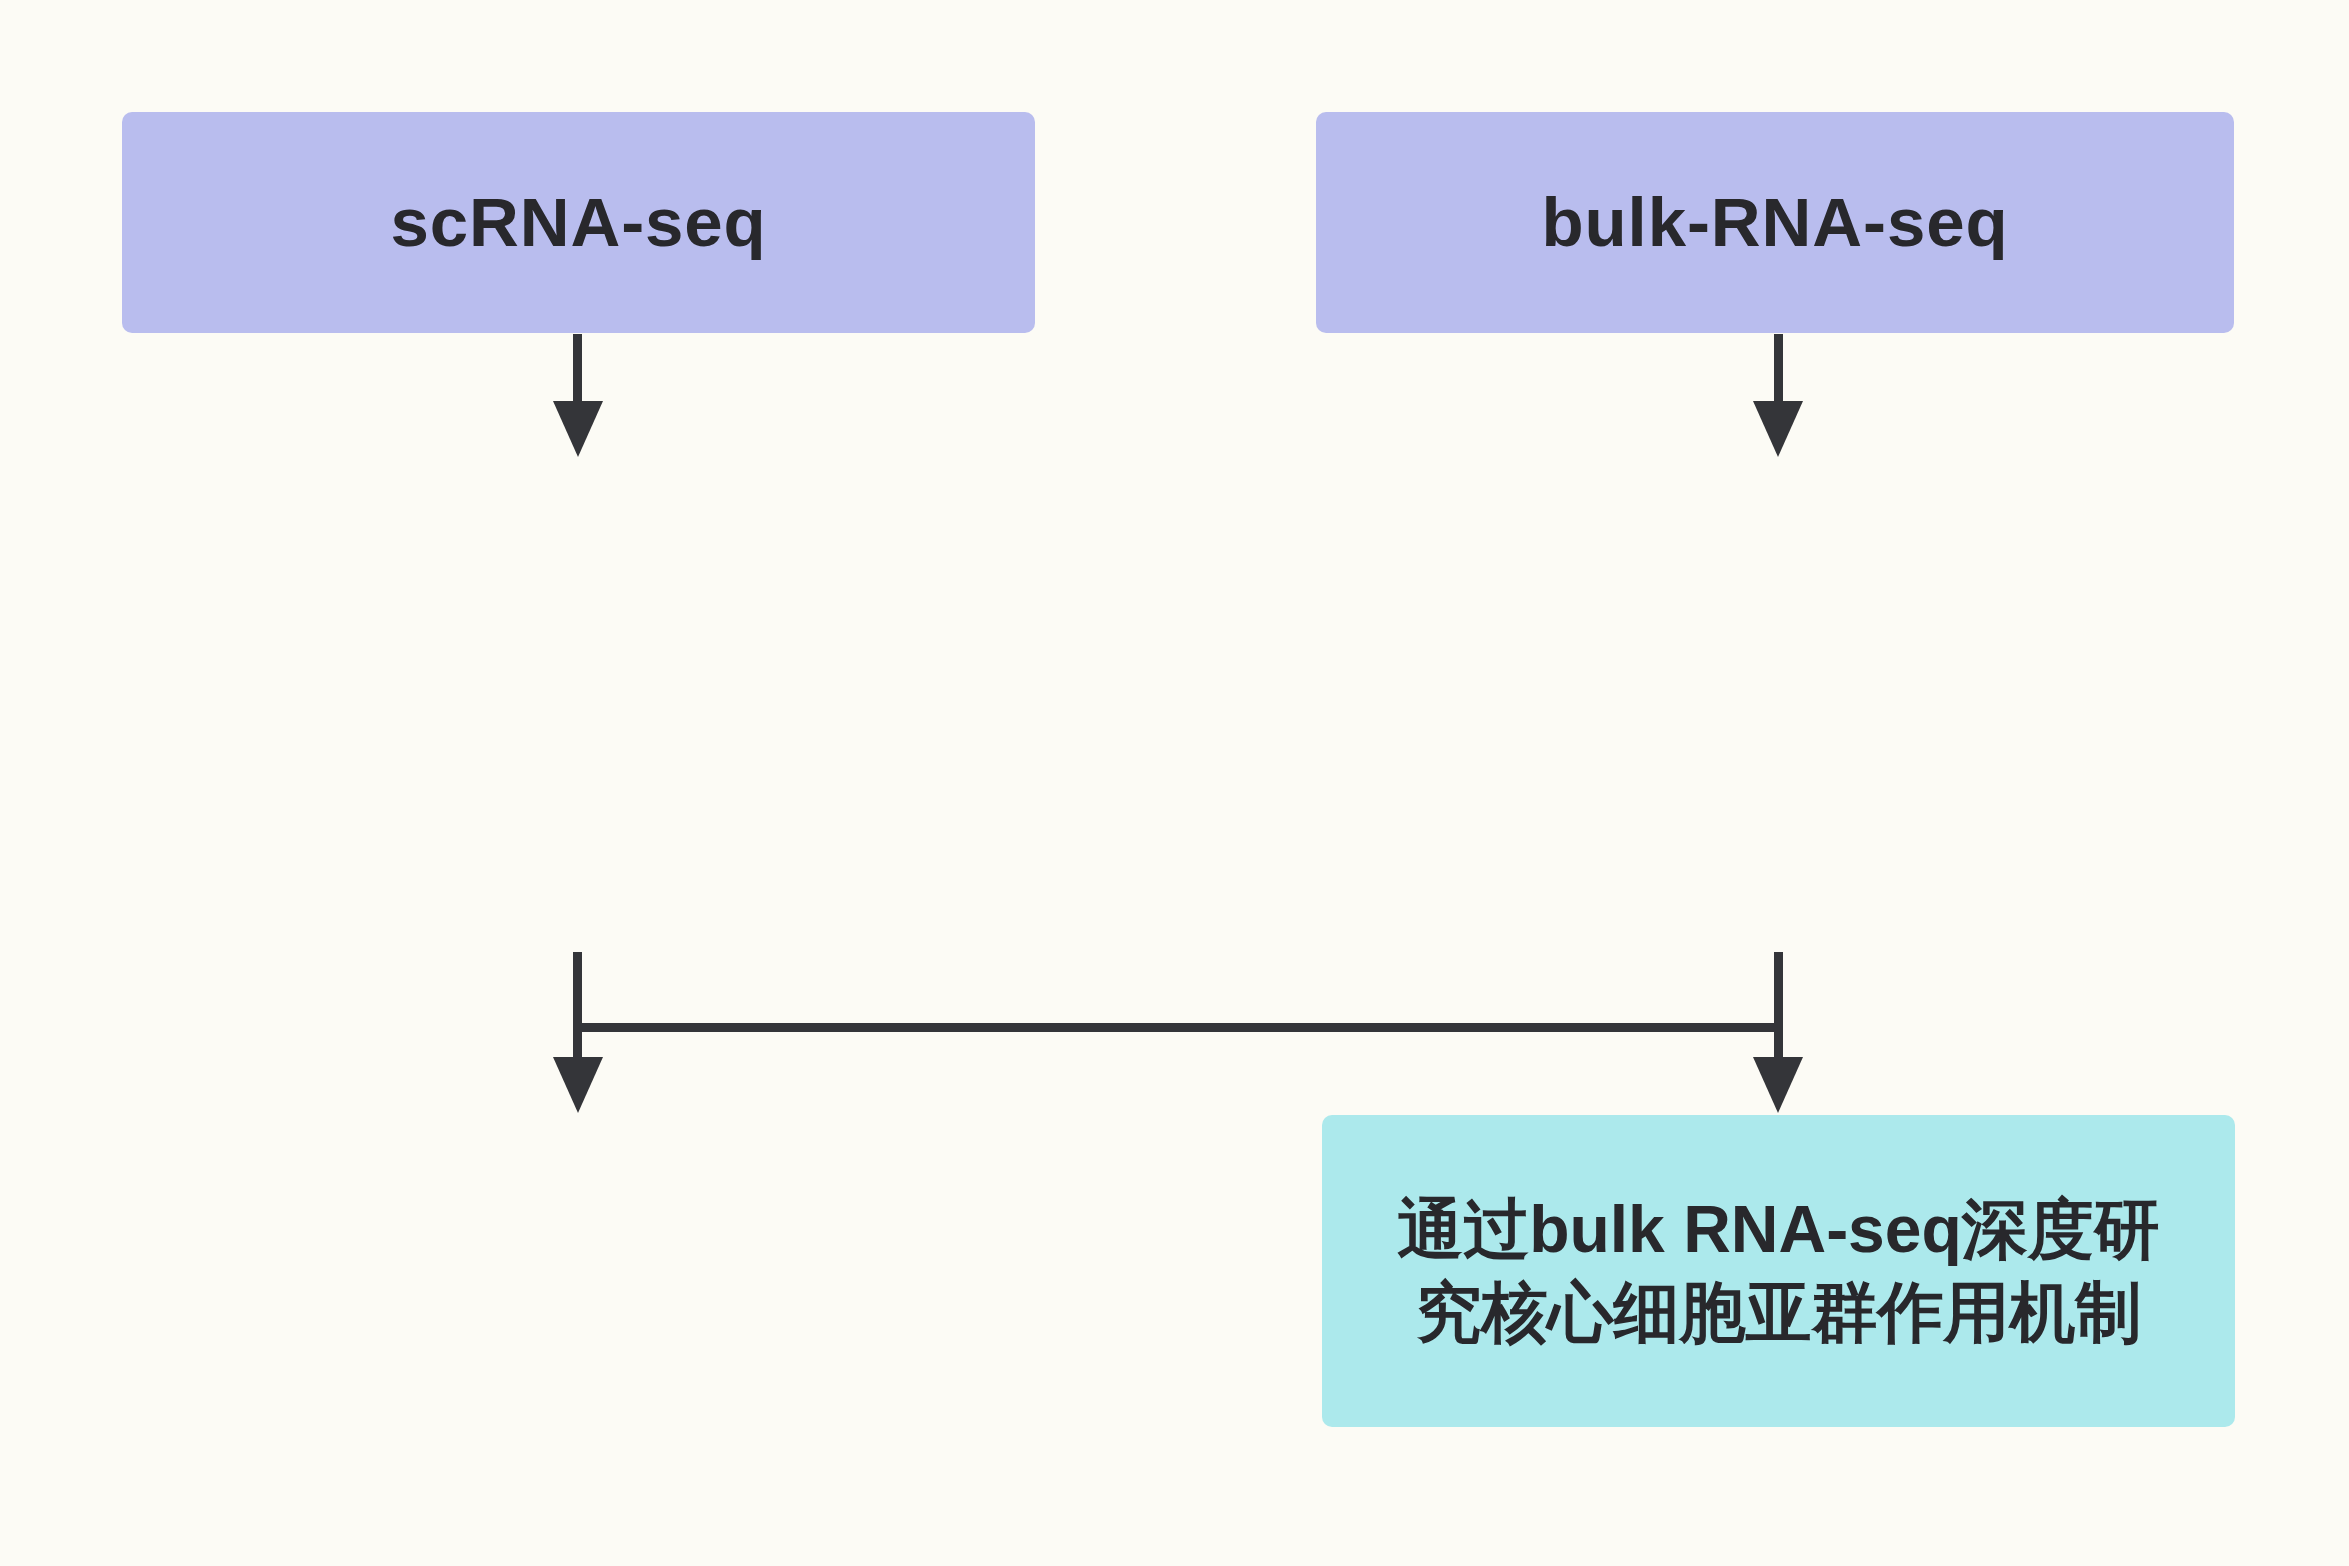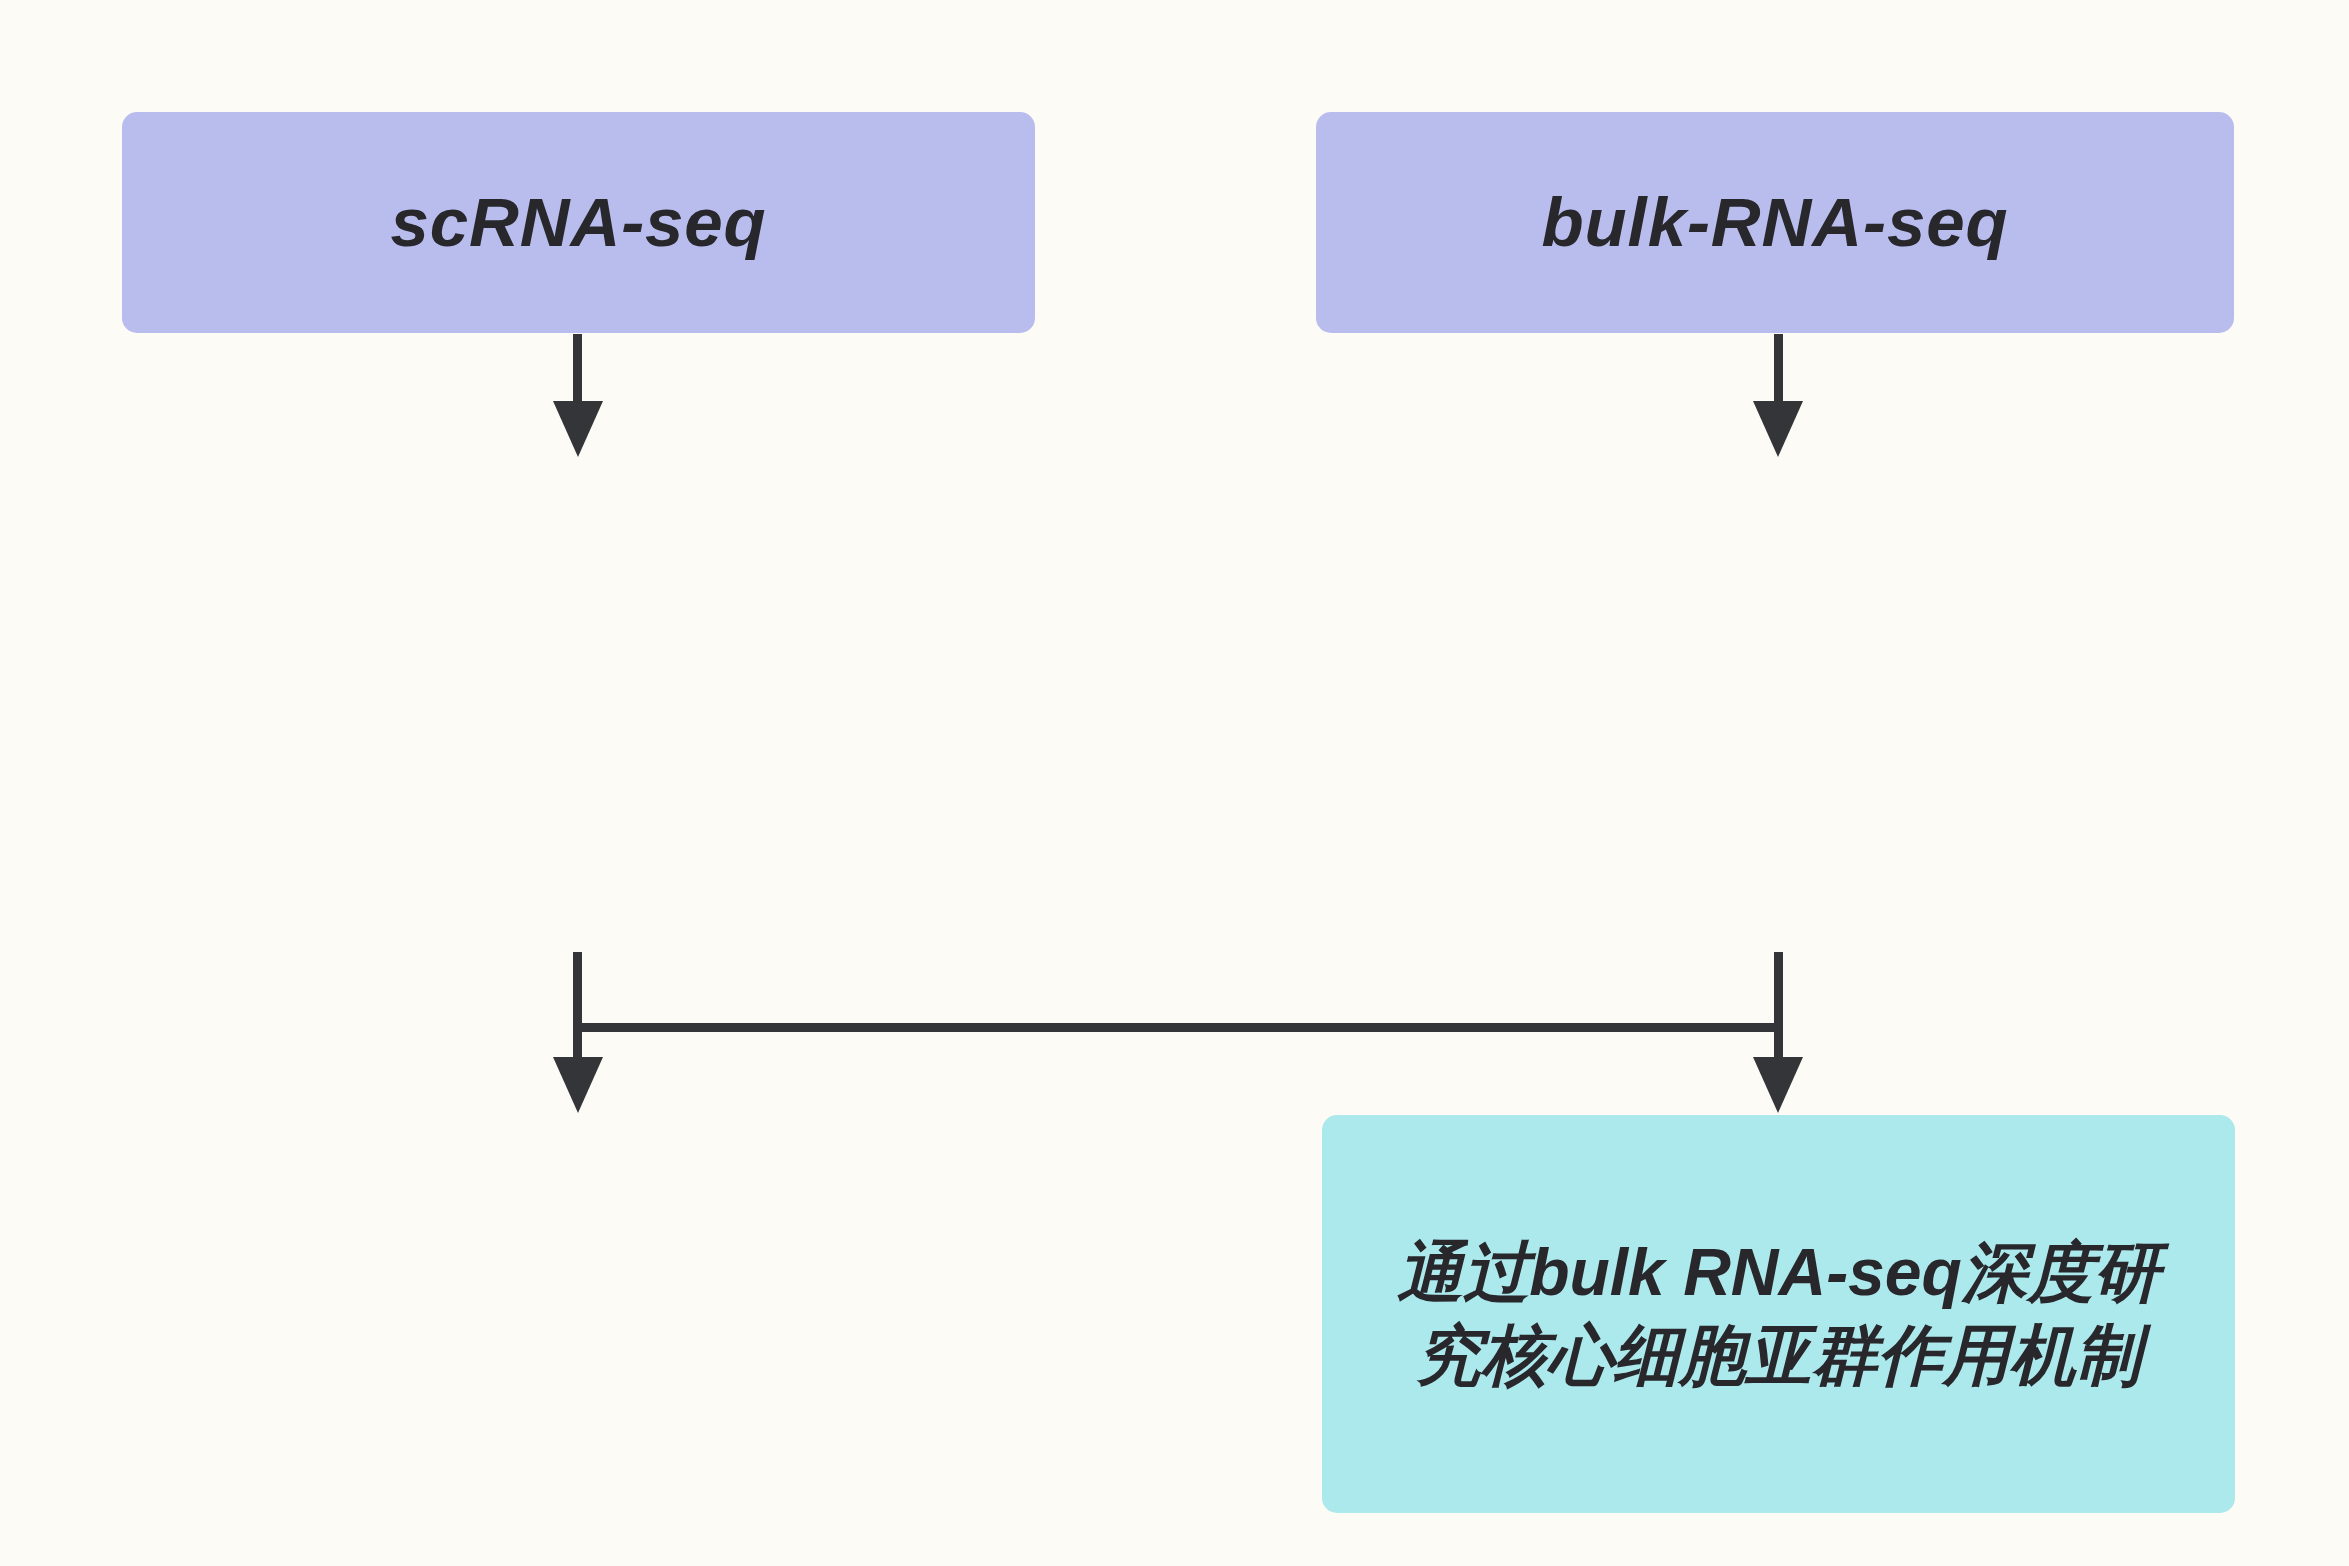--- a/index.html
+++ b/index.html
@@ -9,29 +9,28 @@
   }
   .stage {
     position: relative;
     width: 2350px;
     height: 1567px;
     background: #fcfbf5;
     overflow: hidden;
   }
   .node {
     position: absolute;
-    border-radius: 15px;
+    border-radius: 10px;
     display: flex;
     align-items: center;
     justify-content: center;
     text-align: center;
     box-sizing: border-box;
     padding: 0 28px;
     color: #28282c;
-    font-style: italic;
   }
   .node .label {
     white-space: pre-line;
     font-weight: 700;
   }
   .top-label {
     font-size: 69px;
     font-weight: 700;
     letter-spacing: 0.9px;
   }
@@ -39,21 +38,21 @@
     font-size: 66px;
     line-height: 83px;
     font-weight: 700;
   }
   
   .n-scrna   { left: 122px;  top: 112px;  width: 913px; height: 221px; }
   .n-bulk    { left: 1316px; top: 112px;  width: 918px; height: 221px; justify-content: center; }
   .n-yleft   { left: 122px;  top: 457px;  width: 913px; height: 495px; }
   .n-yright  { left: 1322px; top: 457px;  width: 913px; height: 495px; }
   .n-cleft   { left: 122px;  top: 1115px; width: 912px; height: 339px; }
-  .n-cright  { left: 1322px; top: 1115px; width: 913px; height: 398px; }
+  .n-cright  { left: 1322px; top: 1115px; width: 913px; height: 312px; }
   
   .shaft {
     position: absolute;
     background: #343539;
   }
   .head-down {
     position: absolute;
     width: 0; height: 0;
     border-left: 25px solid transparent;
     border-right: 25px solid transparent;

